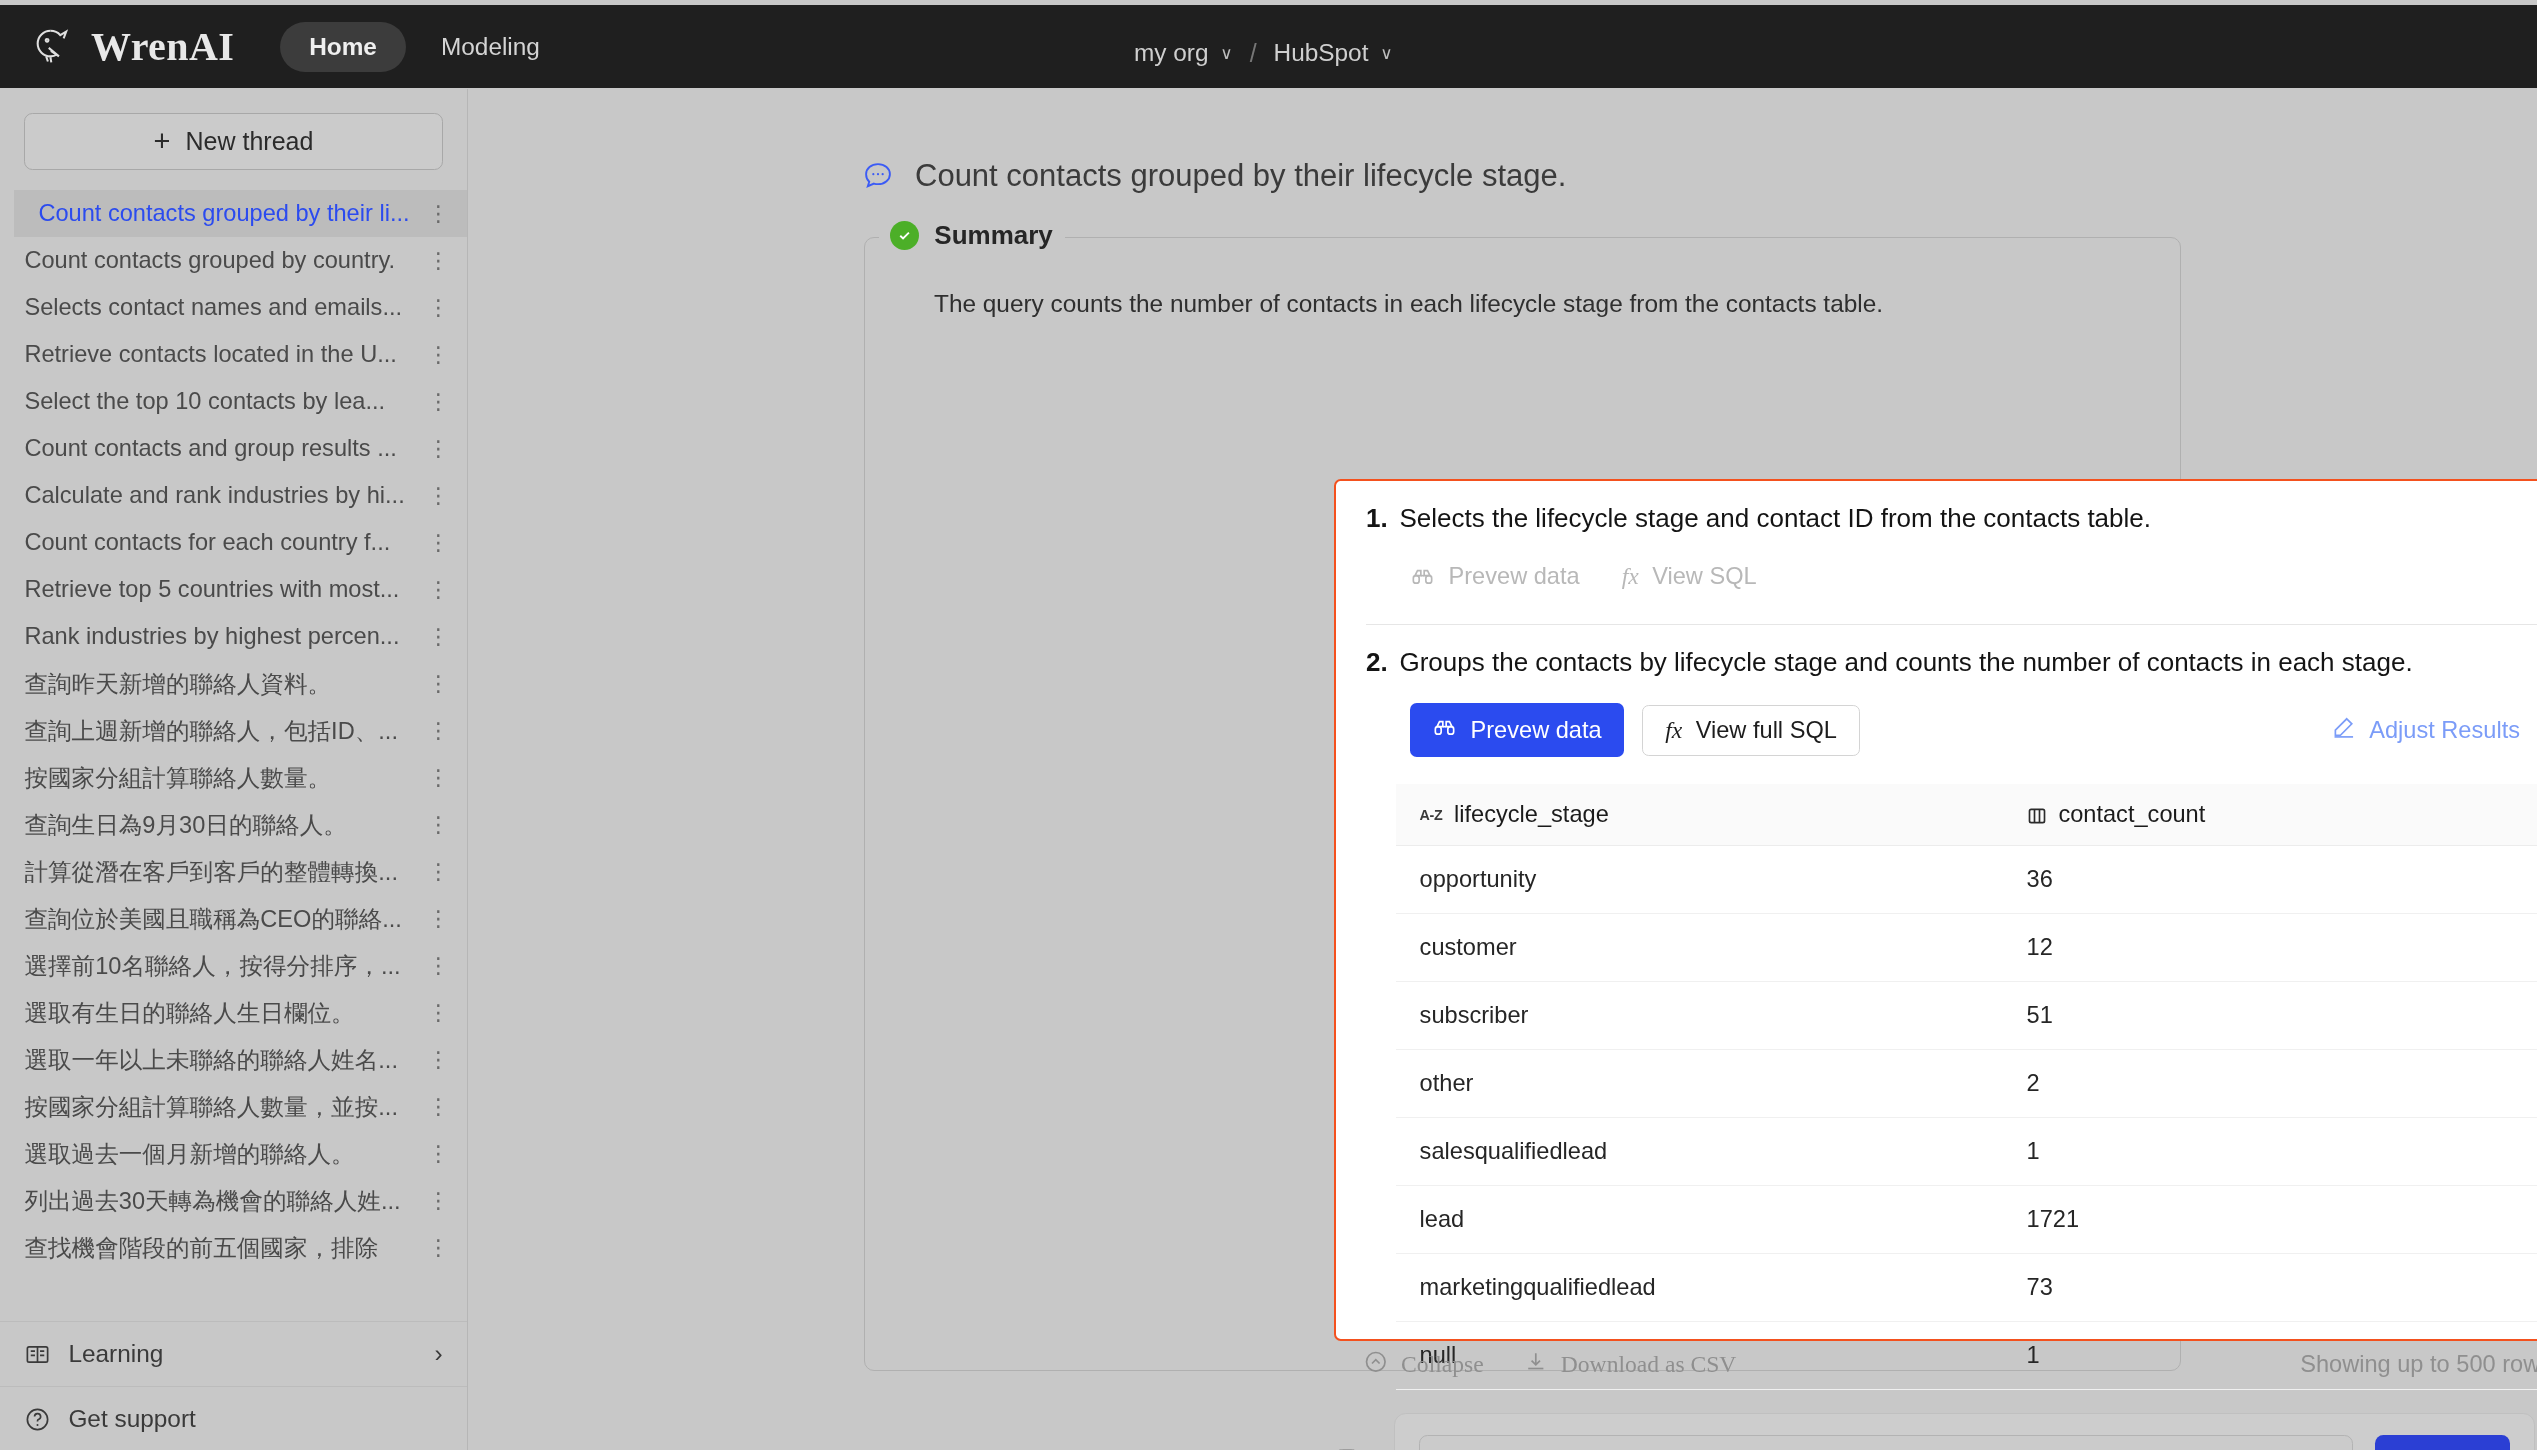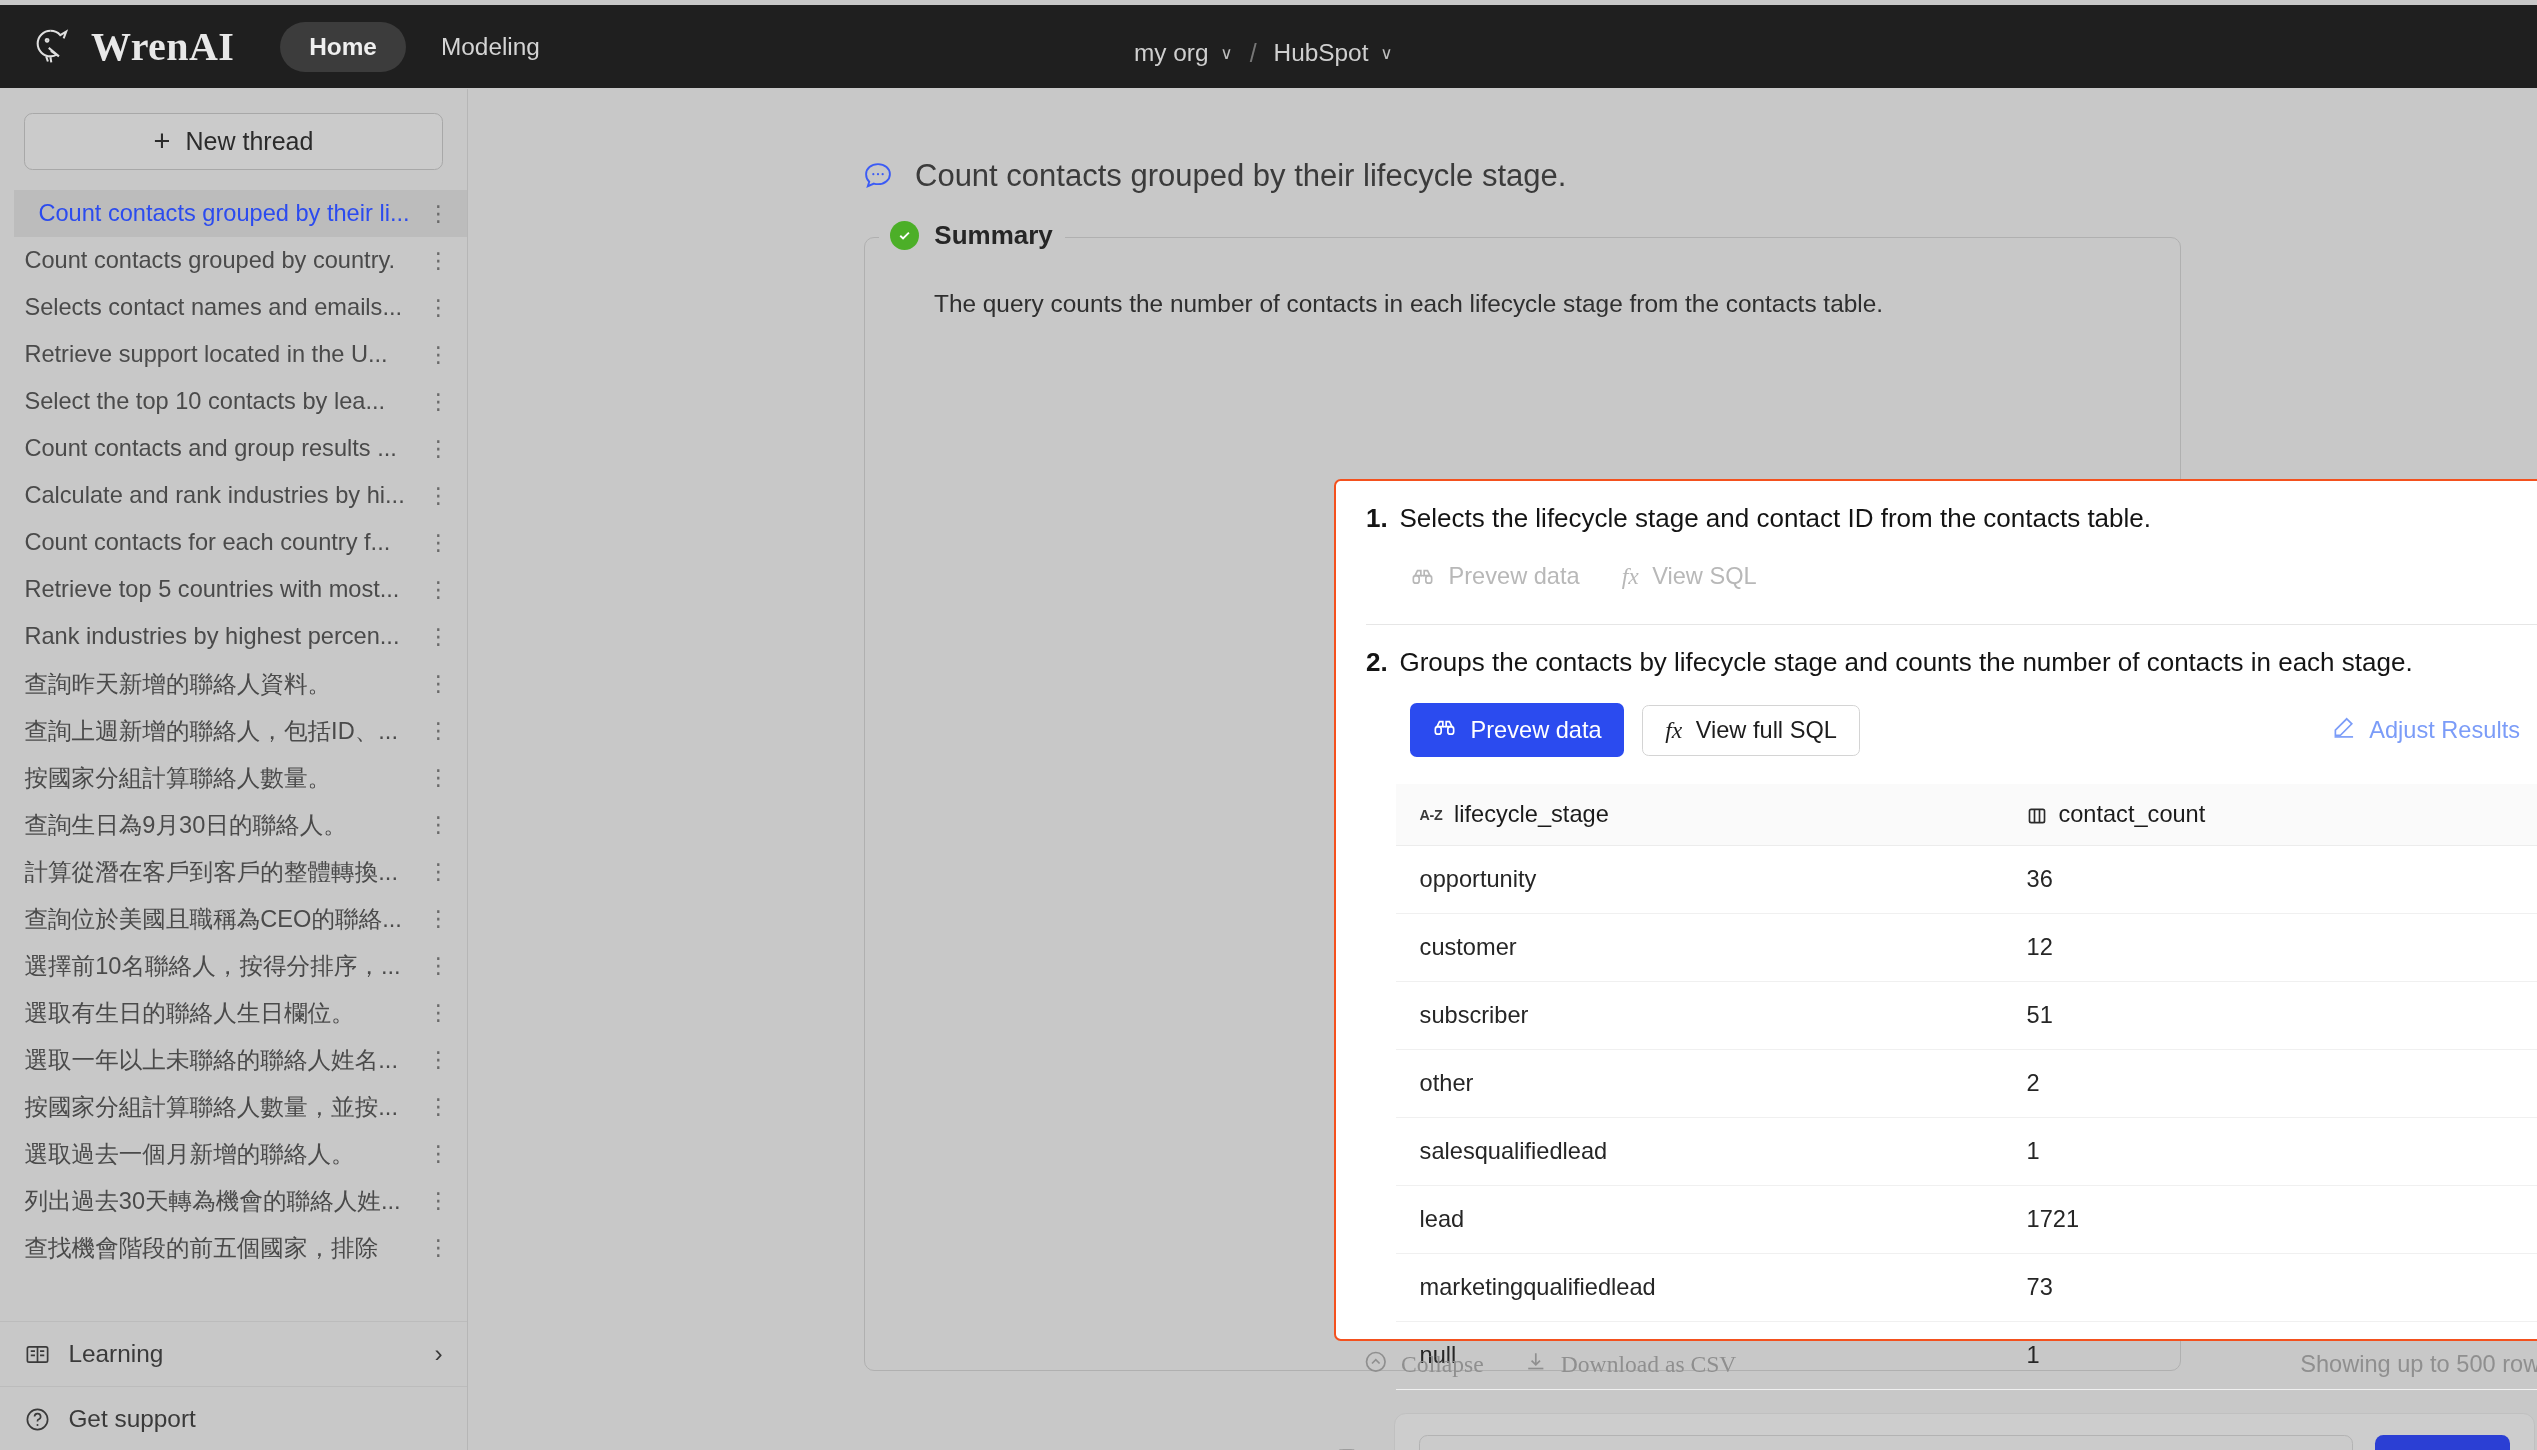--- a/index.html
+++ b/index.html
@@ -247,21 +247,21 @@
     </div>
     <div class="thread">
         <span class="thread-label">Count contacts grouped by country.</span>
         <span class="dots">⋮</span>
       </div>
     <div class="thread">
         <span class="thread-label">Selects contact names and emails...</span>
         <span class="dots">⋮</span>
       </div>
     <div class="thread">
-        <span class="thread-label">Retrieve support located in the U...</span>
+        <span class="thread-label">Retrieve contacts located in the U...</span>
         <span class="dots">⋮</span>
       </div>
     <div class="thread">
         <span class="thread-label">Select the top 10 contacts by lea...</span>
         <span class="dots">⋮</span>
       </div>
     <div class="thread">
         <span class="thread-label">Count contacts and group results ...</span>
         <span class="dots">⋮</span>
       </div>

